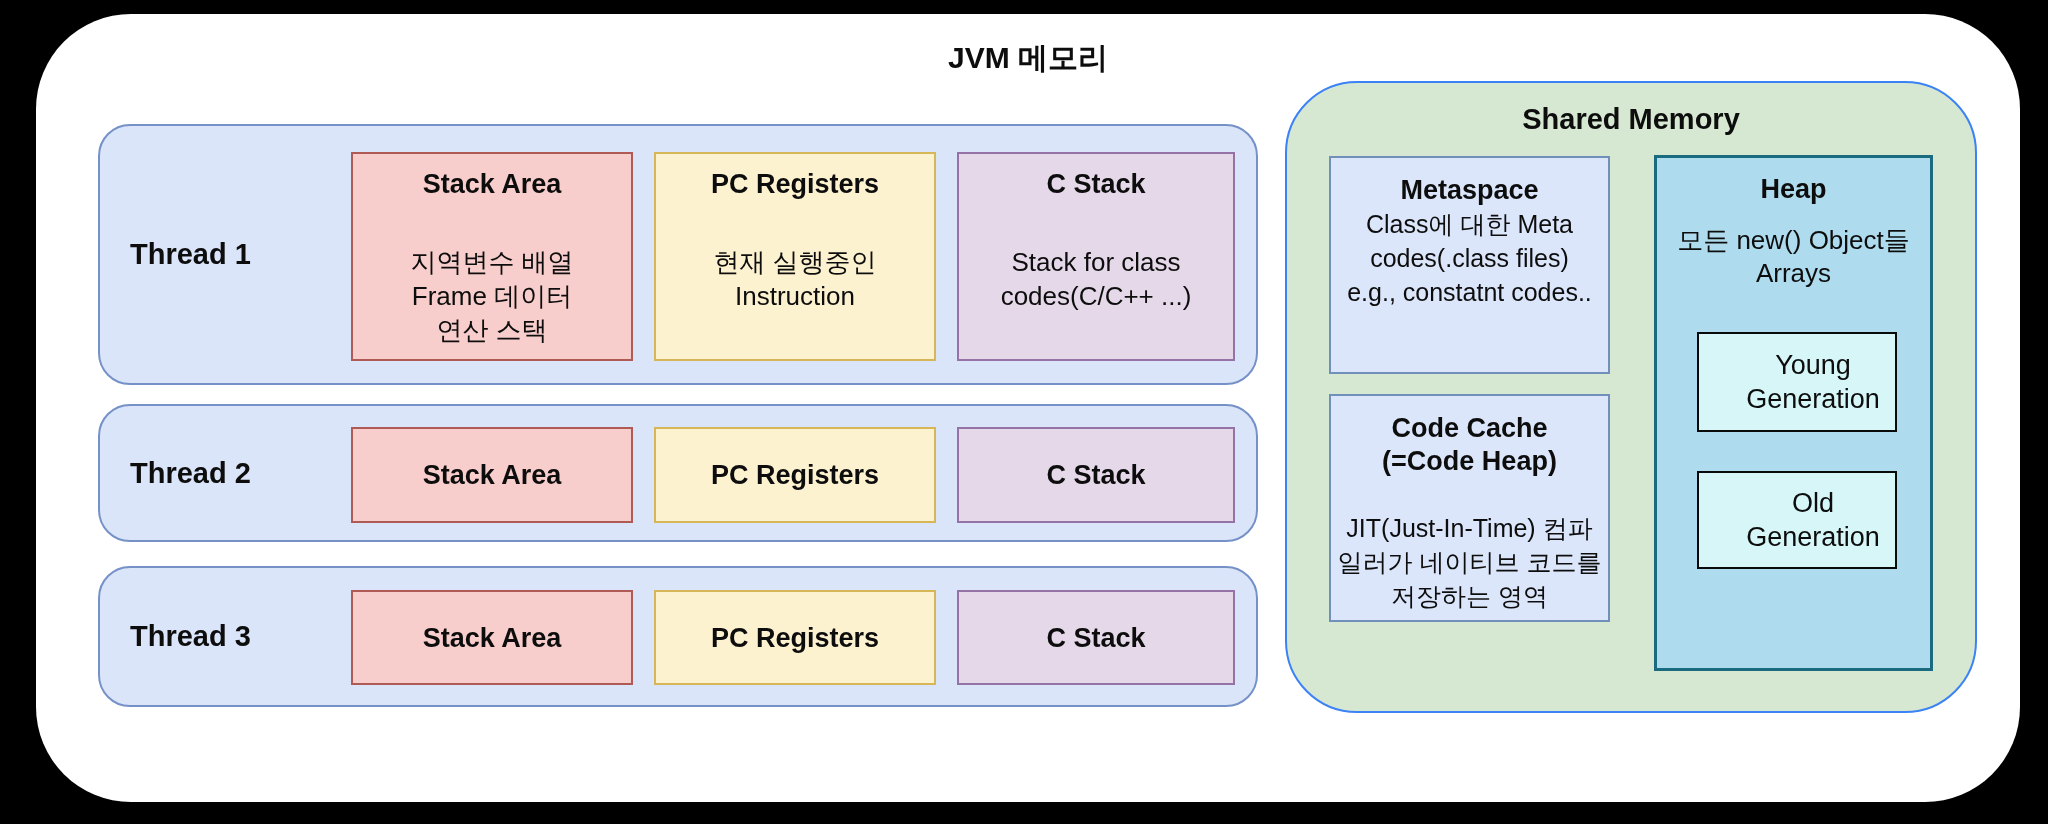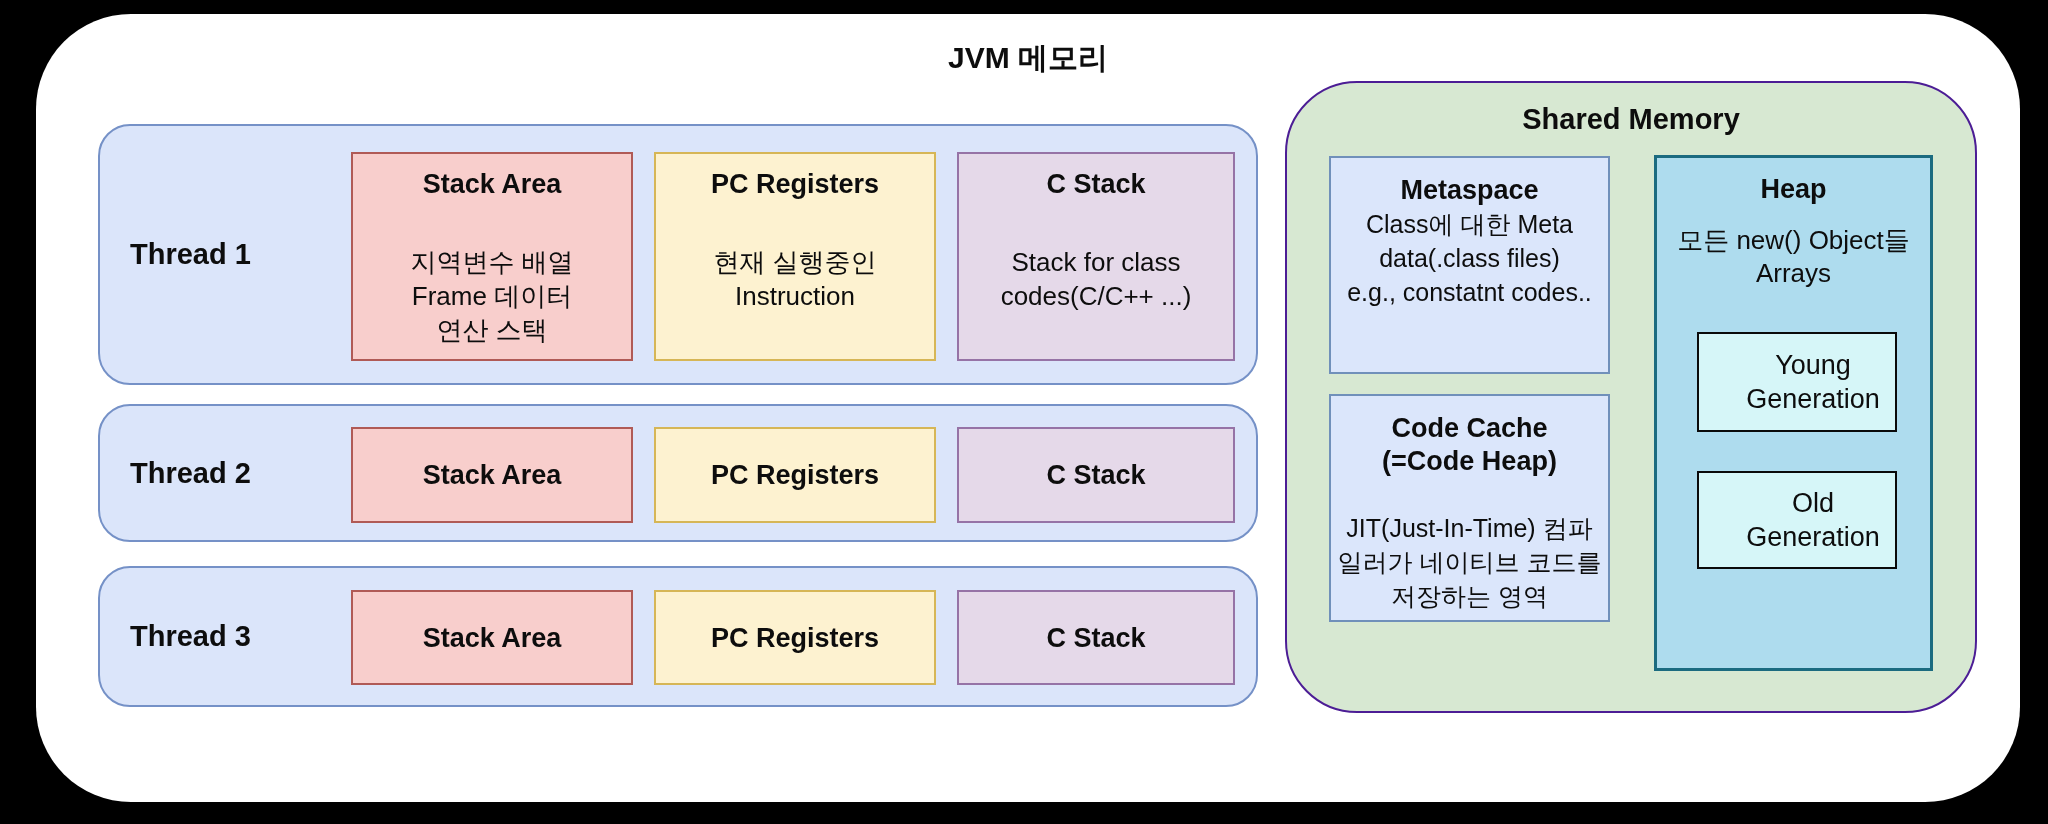--- a/index.html
+++ b/index.html
@@ -60,21 +60,21 @@
   .mbox.centered .mbox-title{padding-top:0;}
   .mbox-body{
     margin-top:46px;
     font-size:26px;line-height:34px;
   }
   
   .shared{
     position:absolute;left:1249px;top:67px;
     width:692px;height:632px;
     background:#d7e8d2;
-    border:2px solid #4c1d95;
+    border:2px solid #3b82f6;
     border-radius:72px;
     box-sizing:border-box;
   }
   .shared-title{
     position:absolute;top:20px;left:0;width:100%;
     text-align:center;
     font-size:29px;font-weight:bold;
   }
   .lavender{
     position:absolute;left:42px;width:281px;
@@ -168,21 +168,21 @@
     </div>
   </div>
 
   <div class="shared">
     <div class="shared-title">Shared Memory</div>
 
     <div class="lavender metaspace">
       <div class="lav-title">Metaspace</div>
       <div class="lav-body">
         <div>Class에 대한 Meta</div>
-        <div>data(.class files)</div>
+        <div>codes(.class files)</div>
         <div>e.g., constatnt codes..</div>
       </div>
     </div>
 
     <div class="lavender codecache">
       <div class="lav-title">
         <div>Code Cache</div>
         <div>(=Code Heap)</div>
       </div>
       <div class="lav-body">

